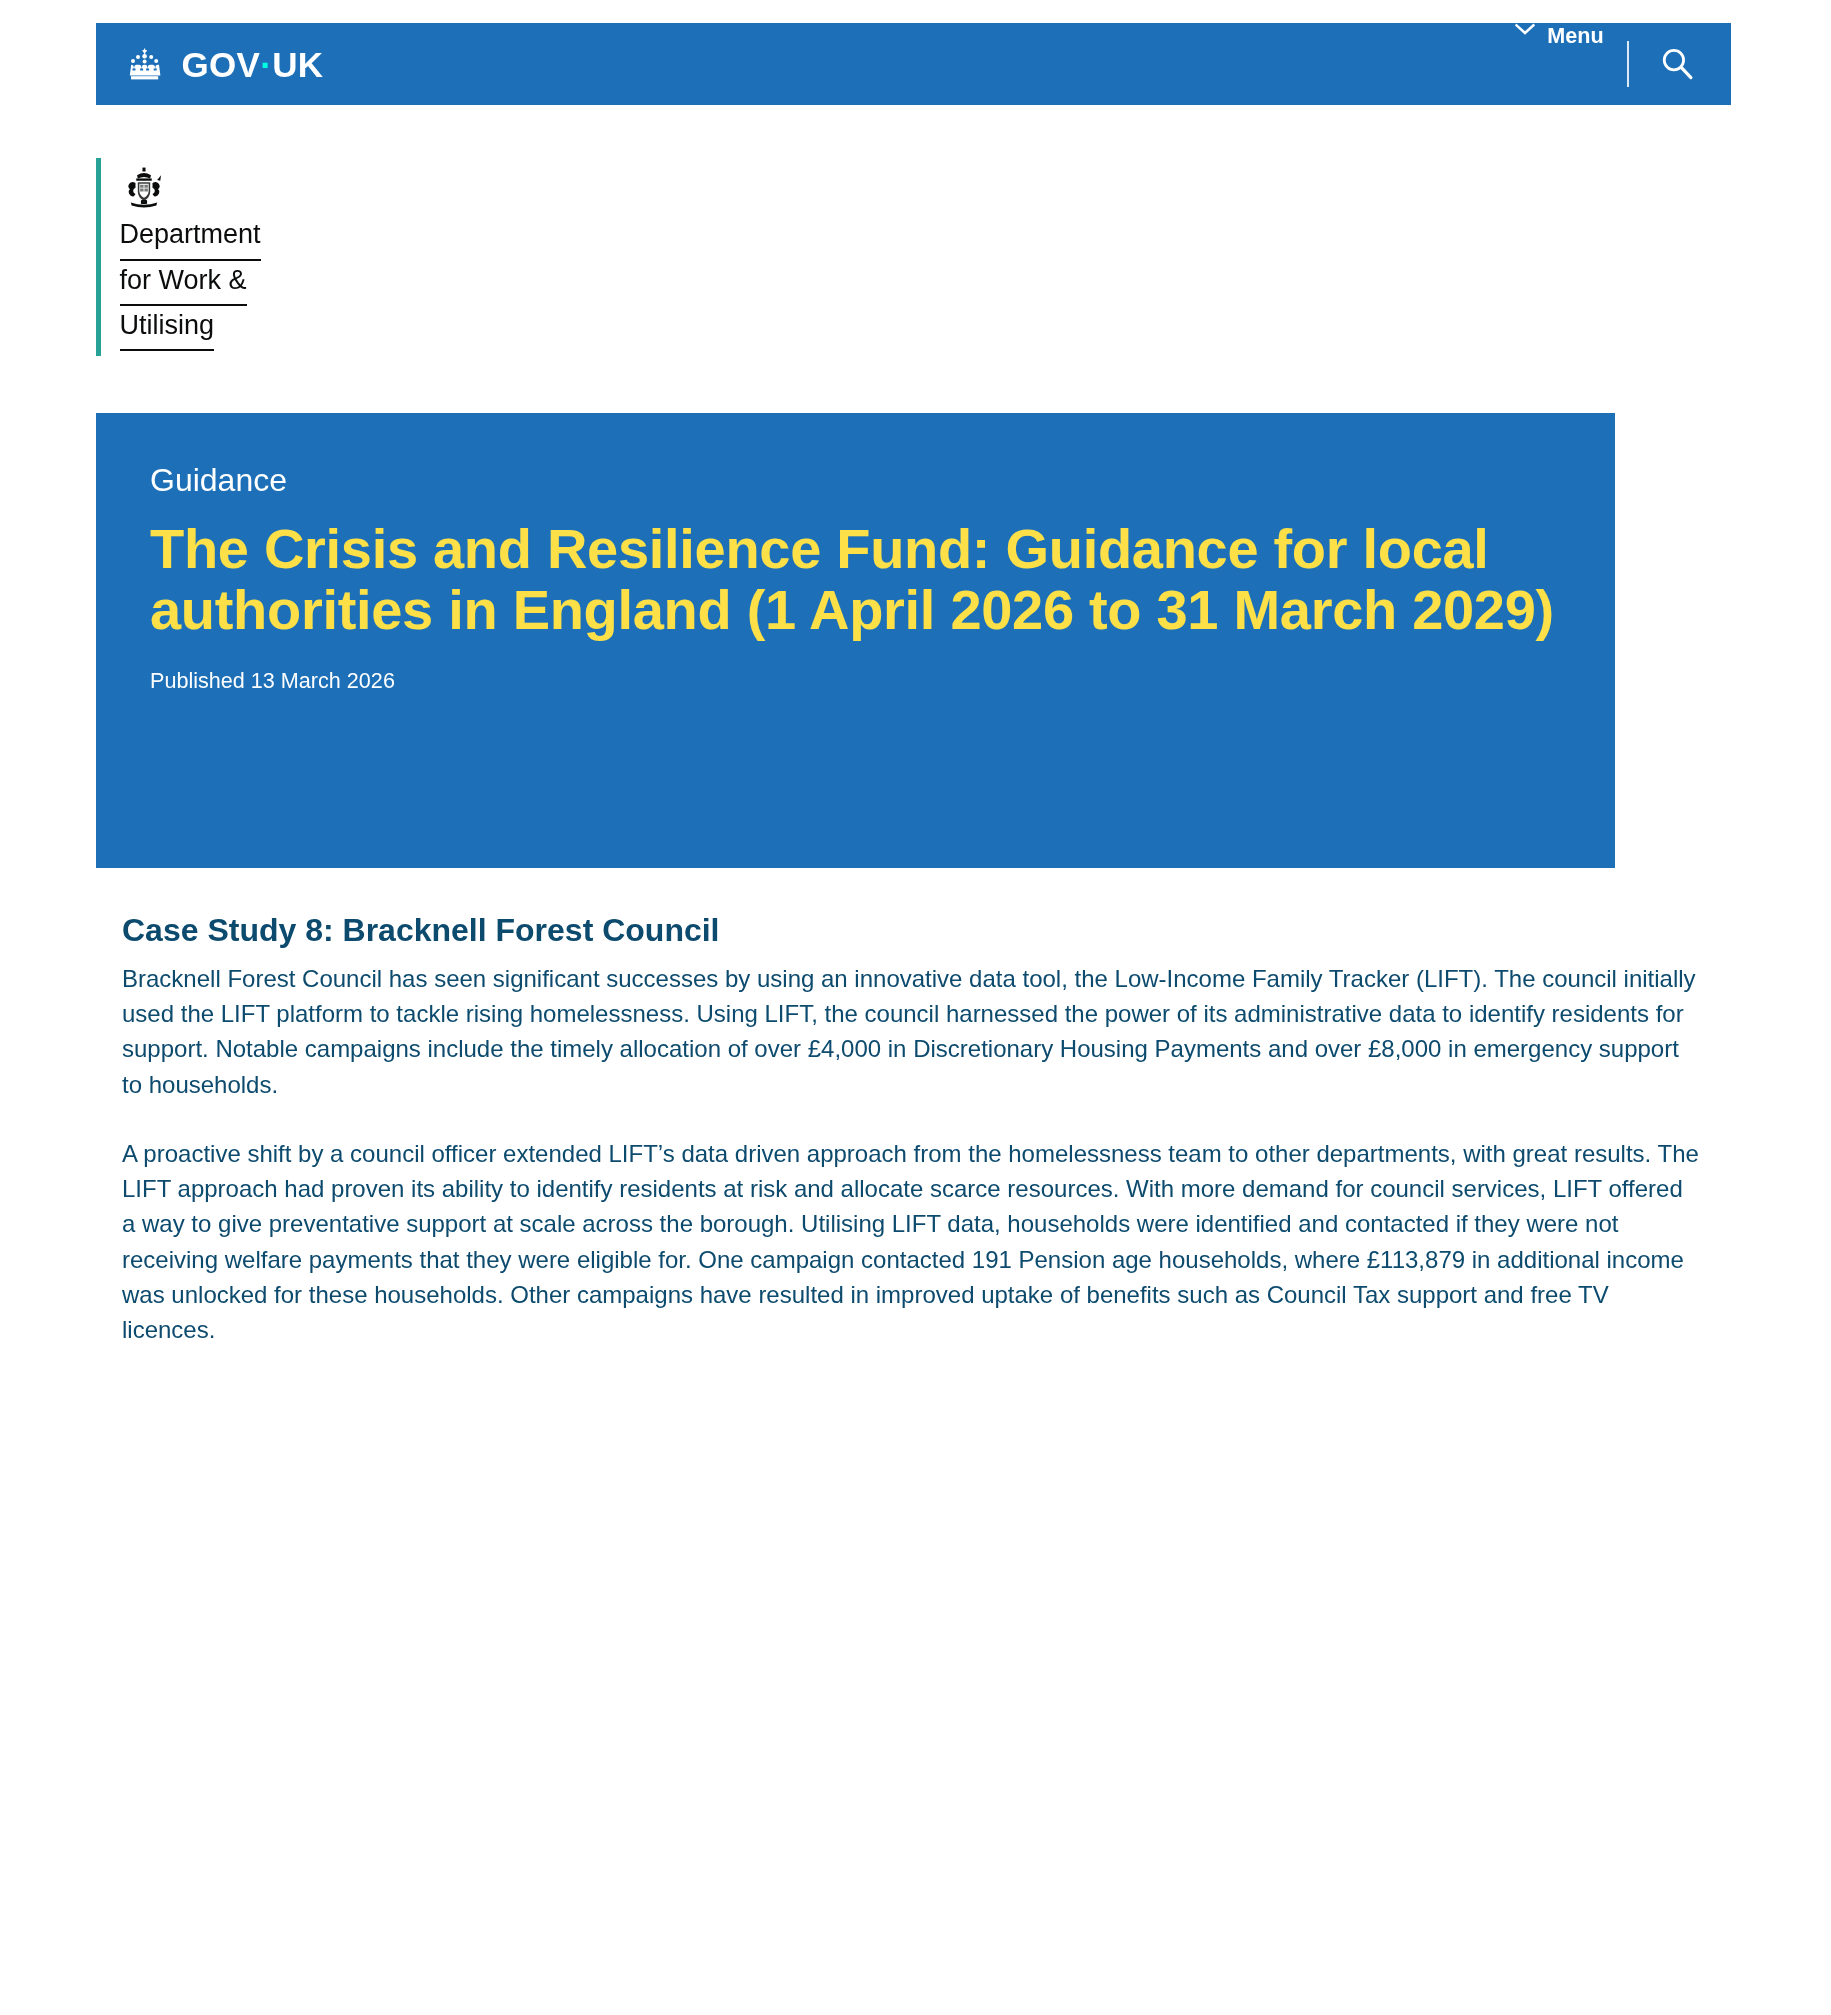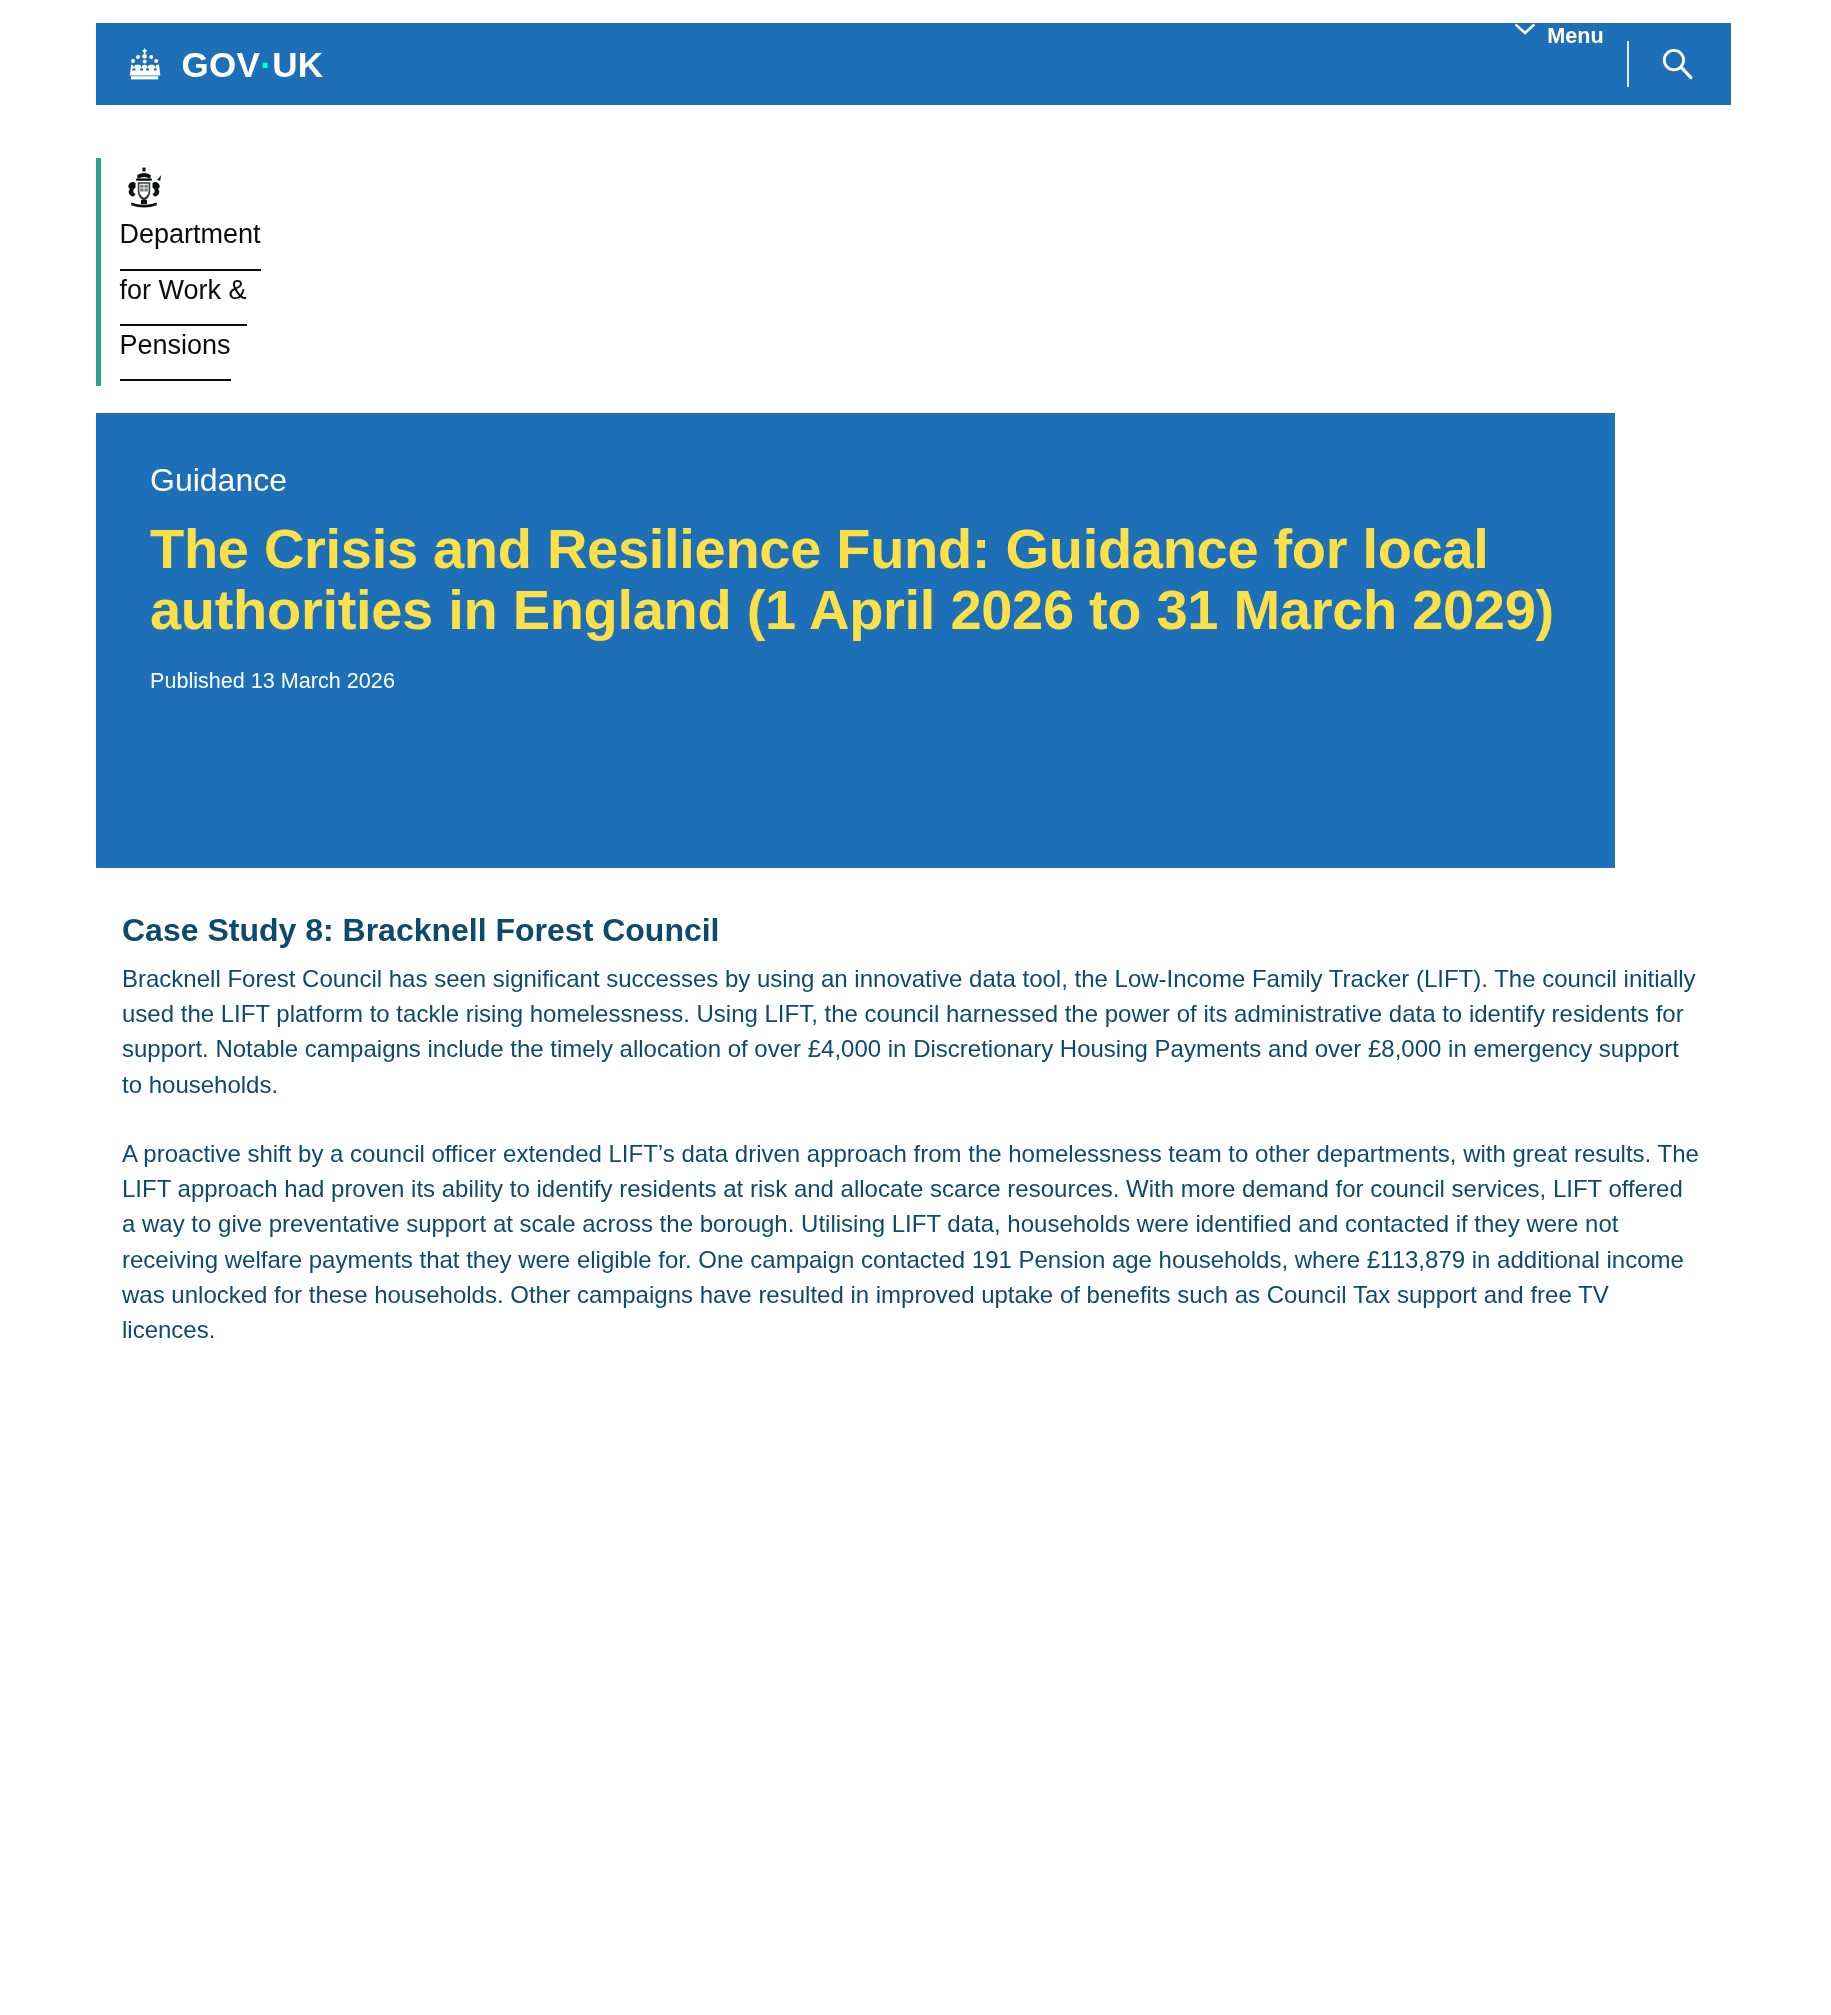--- a/index.html
+++ b/index.html
@@ -59,21 +59,21 @@
     border-left:5.4px solid #28a197;
     padding-left:18.5px; padding-top:7.7px; padding-bottom:4.6px;
   }
   .crest { width:48px; height:45px; display:block; margin-bottom:4.6px; }
   .org-name {
     font-size:27px; line-height:1.42; font-weight:400; color:#0b0c0c;
     text-decoration:none; max-width:177px;
   }
   .org-name .ln {
     display:block; width:fit-content;
-    border-bottom:2.3px solid #0b0c0c; padding-bottom:15px;
+    border-bottom:2.3px solid #0b0c0c; padding-bottom:5px;
   }
 
   
   .title-banner {
     position:absolute; left:96px; top:413px;
     width:1519px; min-height:455px;
     background:#1d70b8;
     padding:48px 46px 35px 54px;
   }
   .eyebrow {
@@ -172,21 +172,21 @@
           <path d="M48 18 l5-6 l-1 7 z"></path>
 
           <path d="M14 47 q17 6 34 0 l-1 4 q-16 5-32 0 z"></path>
           <rect x="27" y="44" width="8" height="5" rx="1"></rect>
         </g>
       </svg>
     </span>
     <a class="org-name" href="#">
       <span class="ln">Department</span>
       <span class="ln">for Work &amp;</span>
-      <span class="ln">Pensions</span>
+      <span class="ln">Utilising</span>
     </a>
   </div>
 
   <section class="title-banner">
     <div class="eyebrow">Guidance</div>
     <h1 class="banner-title">The Crisis and Resilience Fund: Guidance for local authorities in England (1 April 2026 to 31 March 2029)</h1>
     <div class="published">Published 13 March 2026</div>
   </section>
 
   <main class="content">

